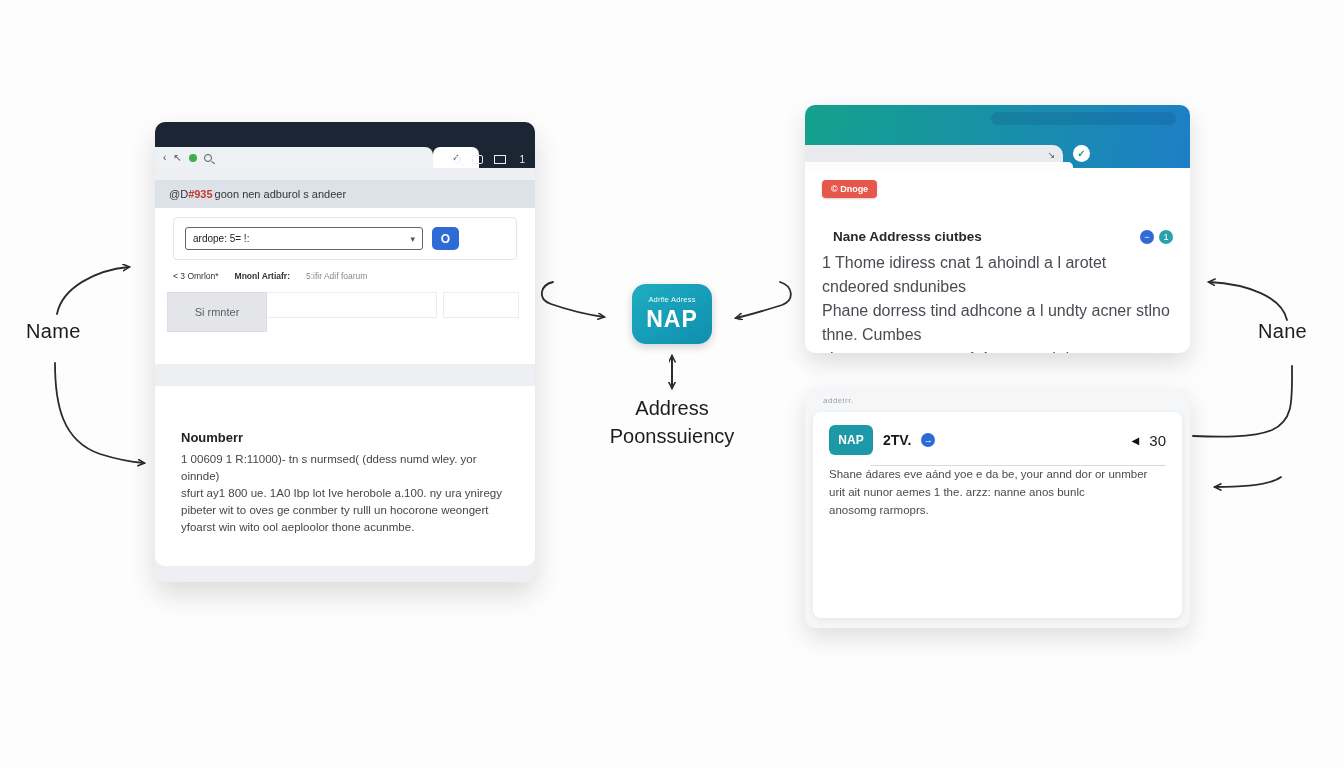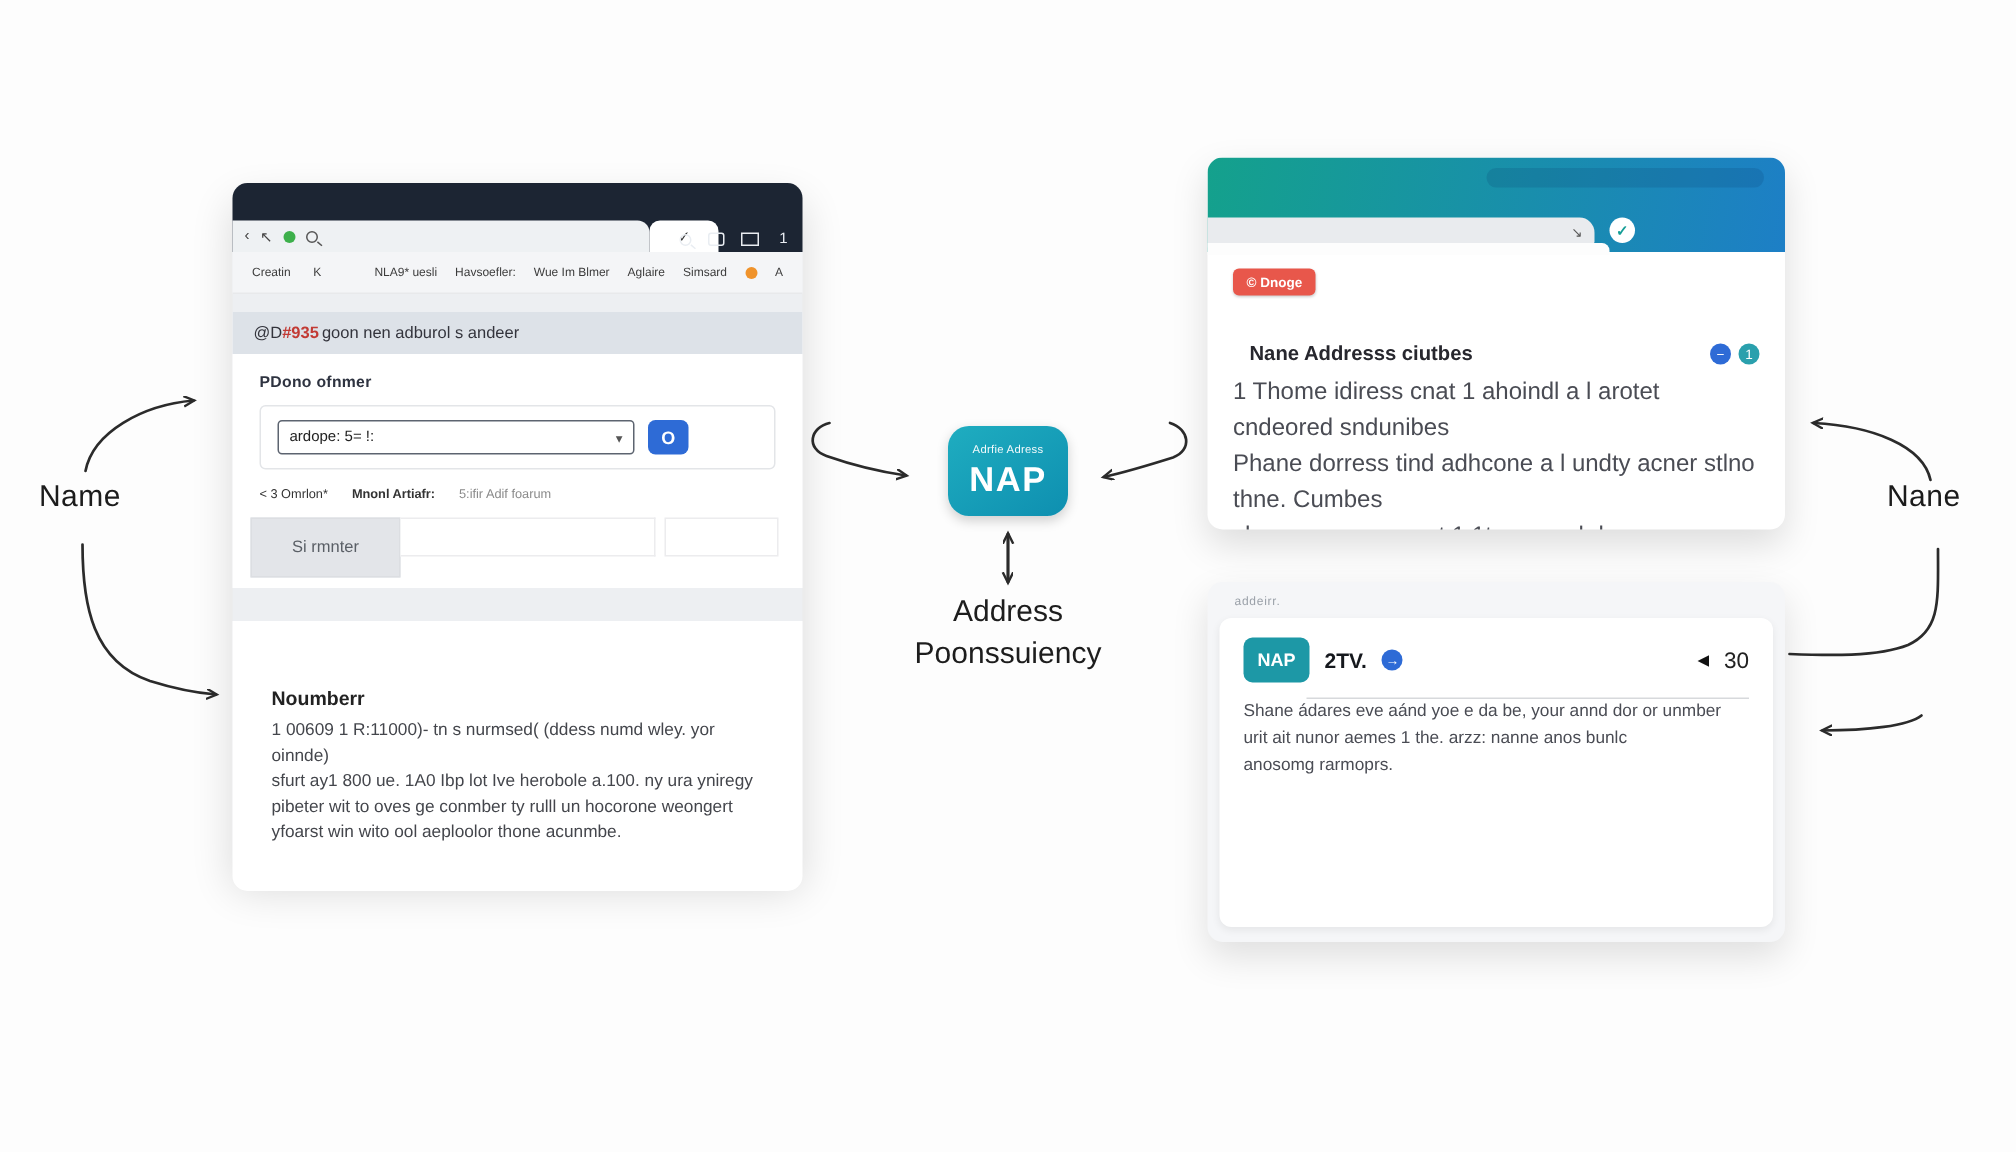--- a/index.html
+++ b/index.html
@@ -212,43 +212,27 @@
         <span>✓</span>
       </div>
       <div class="lw-chrome-icons">
         <span class="mag white"></span>
         <span class="bubble"></span>
         <span class="winrect"></span>
         <span class="wincount">1</span>
       </div>
     </div>
 
-    <div class="lw-menu">
-      <div class="grp">
-        <span>Creatin</span>
-        <span>K</span>
-      </div>
-      <div class="grp right">
-        <span>NLA9* uesli</span>
-        <span>Havsoefler:</span>
-        <span>Wue Im Blmer</span>
-        <span>Aglaire</span>
-        <span>Simsard</span>
-        <span class="orange-dot"></span>
-        <span>A</span>
-      </div>
-    </div>
 
     <div class="lw-main">
       <div class="lw-notice">
         <span>@D</span>
           <span class="code">#935</span>
           <span> goon nen adburol s andeer</span>
       </div>
-      <div class="lw-field-label">PDono ofnmer</div>
       <div class="lw-input-group">
         <div class="lw-select">
           <span>ardope: 5= !:</span>
           <span class="chev">▾</span>
         </div>
         <div class="lw-go-btn">O</div>
       </div>
       <div class="lw-links">
         <span class="lk1">&lt; 3 Omrlon*</span>
         <span class="lk2">Mnonl Artiafr:</span>

